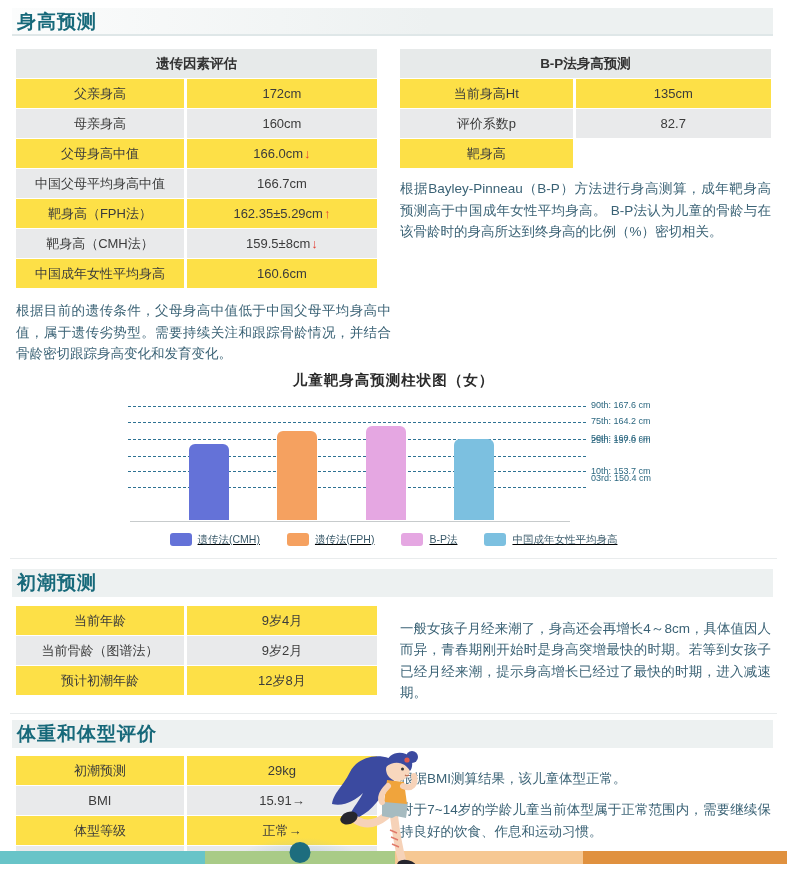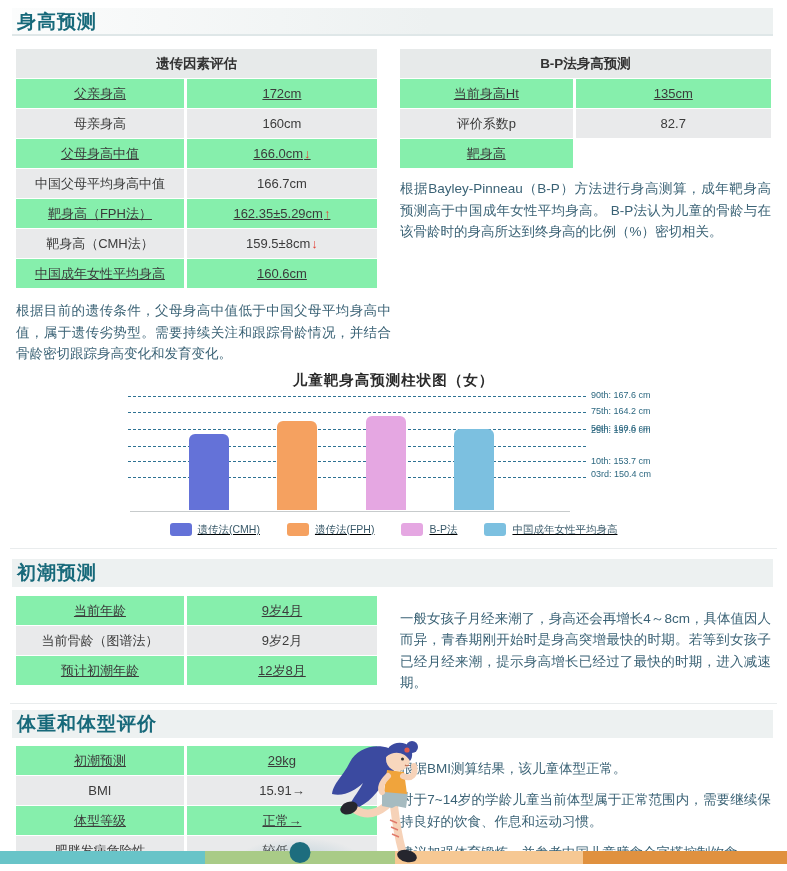--- a/index.html
+++ b/index.html
@@ -19,32 +19,32 @@
   .col-right { width:371px; margin-left:23px; }
 
   .dtable { width:100%; }
   .trow { display:flex; height:29px; line-height:29px; margin-bottom:1px;
     font-size:13px; color:#3b3b3b; }
   .thead-row { display:block; text-align:center; font-weight:bold; color:#333;
     background:#e7eaea; font-size:13.5px; }
   .tcell { text-align:center; }
   .tlabel { width:46.5%; margin-right:3px; }
   .tvalue { flex:1; }
-  .trow.light .tcell { background:#86efac;text-decoration:underline; }
+  .trow.light .tcell { background:#fde047; }
   .trow.dark  .tcell { background:#e9eaeb; }
   .arrow { color:#e23b30; font-weight:bold; margin-left:1px; }
 
   .note { font-size:13.5px; color:#3a6275; line-height:21.5px; text-align:justify; }
   .note + .note { margin-top:0; }
   .col-left > .note { margin-top:12px; width:375px; }
   .col-right > .note { margin-top:10px; }
 
   .chart-title { text-align:center; font-size:14.5px; font-weight:bold; color:#2b2b2b;
     margin-top:6px; letter-spacing:1px; }
-  .chart { position:relative; height:124px; }
+  .chart { position:relative; height:124px; margin-top:10px; }
   .refline { position:absolute; left:112px; width:458px; height:0;
     border-top:1px dashed #2e7293; }
   .reflabel { position:absolute; left:575px; font-size:9px; color:#2d6880; white-space:nowrap; }
   .baseline { position:absolute; top:121px; left:114px; width:440px; height:0;
     border-top:1px solid #c7cbcc; }
   .bar { position:absolute; width:40px; border-radius:6px 6px 0 0; }
 
   .legend { display:flex; justify-content:center; gap:27px; margin-top:9px;text-decoration:underline; }
   .legend-item { display:flex; align-items:center; gap:6px; }
   .swatch { width:22px; height:13px; border-radius:3px; }
@@ -133,21 +133,21 @@
         <div class="reflabel" style="top: 0.804px;">90th: 167.6 cm</div>
         <div class="refline" style="top: 22.352px;"></div>
         <div class="reflabel" style="top: 16.852px;">75th: 164.2 cm</div>
         <div class="refline" style="top: 39.344px;"></div>
         <div class="reflabel" style="top: 33.844px;">50th: 160.6 cm</div>
         <div class="refline" style="top: 56.336px;"></div>
         <div class="reflabel" style="top: 35px;">25th: 157.0 cm</div>
         <div class="refline" style="top: 71.912px;"></div>
         <div class="reflabel" style="top: 66.412px;">10th: 153.7 cm</div>
         <div class="refline" style="top: 87.488px;"></div>
-        <div class="reflabel" style="top: 79px; text-align: center;">03rd: 150.4 cm</div>
+        <div class="reflabel" style="top: 73px; text-align: center;">03rd: 150.4 cm</div>
         <div class="bar" style="left: 172.5px; top: 44.536px; height: 76.464px; background: rgb(100, 114, 216);"></div>
         <div class="bar" style="left: 261px; top: 31.084px; height: 89.916px; background: rgb(245, 161, 96);"></div>
         <div class="bar" style="left: 349.5px; top: 26.8832px; height: 94.1168px; background: rgb(229, 167, 226);"></div>
         <div class="bar" style="left: 437.5px; top: 39.344px; height: 81.656px; background: rgb(124, 192, 224);"></div>
         <div class="baseline"></div>
       </div>
     <div class="legend" id="legend">
         <div class="legend-item">
           <span class="swatch" style="background: rgb(100, 114, 216);"></span>
           <span class="legend-label">遗传法(CMH)</span>

